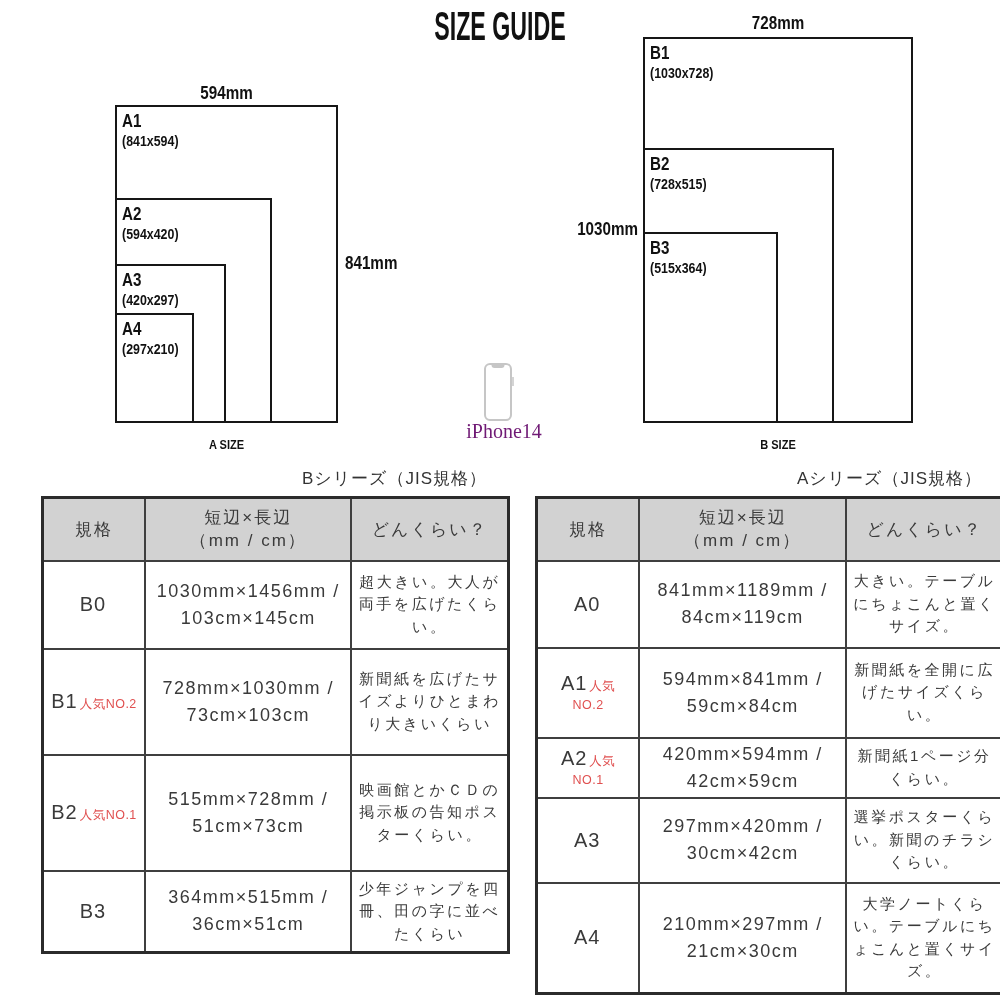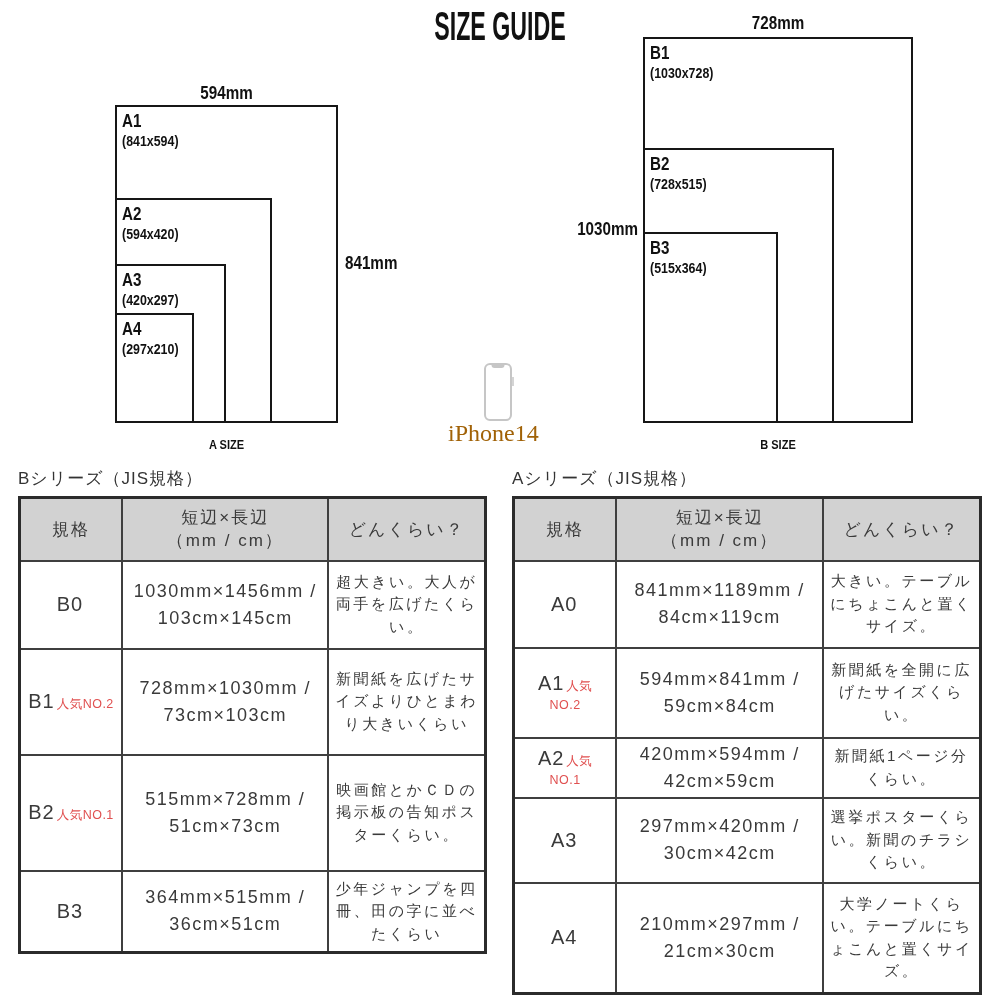--- a/index.html
+++ b/index.html
@@ -41,31 +41,31 @@
   .rect-b1 { left:643px; top:37px;  width:270px; height:386px; }
   .rect-b2 { left:643px; top:148px; width:191px; height:275px; }
   .rect-b3 { left:643px; top:232px; width:135px; height:191px; }
 
   
   .phone-body { position:absolute; left:484px; top:363px; width:28px; height:58px;
                 border:2px solid #c6c6c6; border-radius:6px; box-sizing:border-box; background:#fff; }
   .phone-notch { position:absolute; left:50%; top:-1px; transform:translateX(-50%);
                  width:13px; height:4px; background:#c6c6c6; border-radius:0 0 3px 3px; }
   .phone-btn { position:absolute; right:-4px; top:12px; width:2px; height:9px; background:#d4d4d4; }
-  .phone-label { position:absolute; left:448px; top:420px; width:112px; 
-                 font-family:"Liberation Serif", serif; font-size:24px; color:#a16207; }
+  .phone-label { position:absolute; left:448px; top:420px; width:112px; text-align:center;
+                 font-family:"Liberation Serif", serif; font-size:20px; color:#701a75; }
 
   
   .table-wrap { position:absolute; top:468px; }
   .wrap-b { left:18px;  width:469px; }
   .wrap-a { left:512px; width:470px; }
-  .table-title { height:21px; line-height:21px; margin-bottom:7px; text-align:left;
+  .table-title { height:21px; line-height:21px; margin-bottom:7px; text-align:right;
                  font-size:17px; letter-spacing:1px; color:#333; }
   table.size-table { width:100%; border-collapse:collapse; table-layout:fixed;
-                     border:3px solid #2b2b2b; color:#3a3a3a; }
+                     border:3px solid #2b2b2b; color:#3a3a3a;margin-left:23px; }
   .size-table th, .size-table td { border:2px solid #3f3f3f; text-align:center;
                                    vertical-align:middle; padding:2px 5px; box-sizing:border-box; }
   .size-table th { background:#d2d2d2; font-weight:400; font-size:17px; letter-spacing:2px; color:#3a3a3a; }
   .col-spec { width:22%; } .col-dims { width:44.3%; } .col-desc { width:33.7%; }
   tr.hdr  { height:63px; }
   .size-code { font-size:20px; letter-spacing:1px; }
   .badge { font-size:12.5px; color:#e05050; letter-spacing:0.5px; margin-left:2px; white-space:pre-line; }
   .dims-cell { font-size:18px; letter-spacing:1.5px; line-height:1.5; }
   .desc-cell { font-size:15px; letter-spacing:2.5px; line-height:1.5; word-break:break-all; padding:2px 6px; }
 

